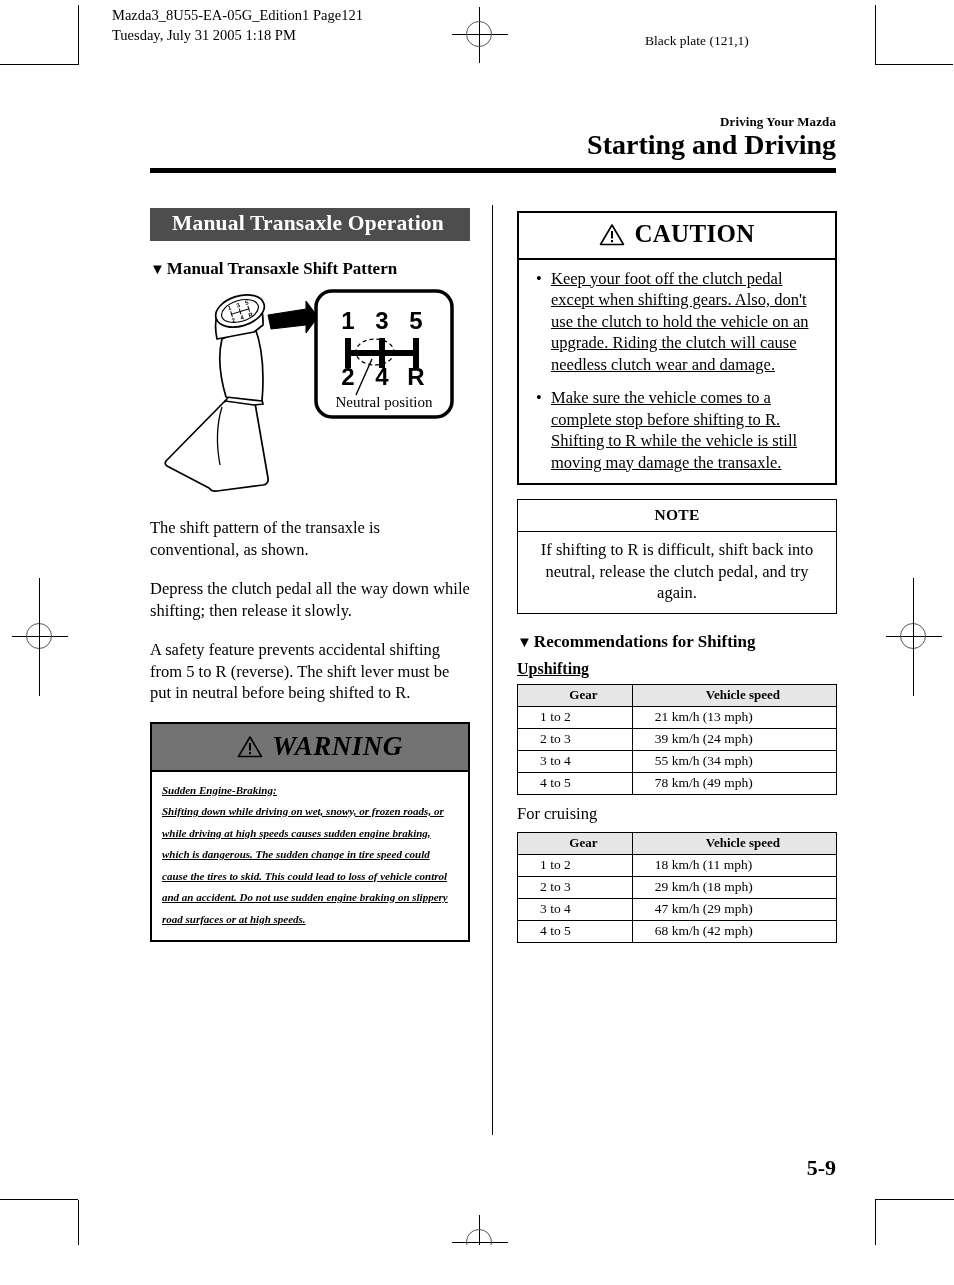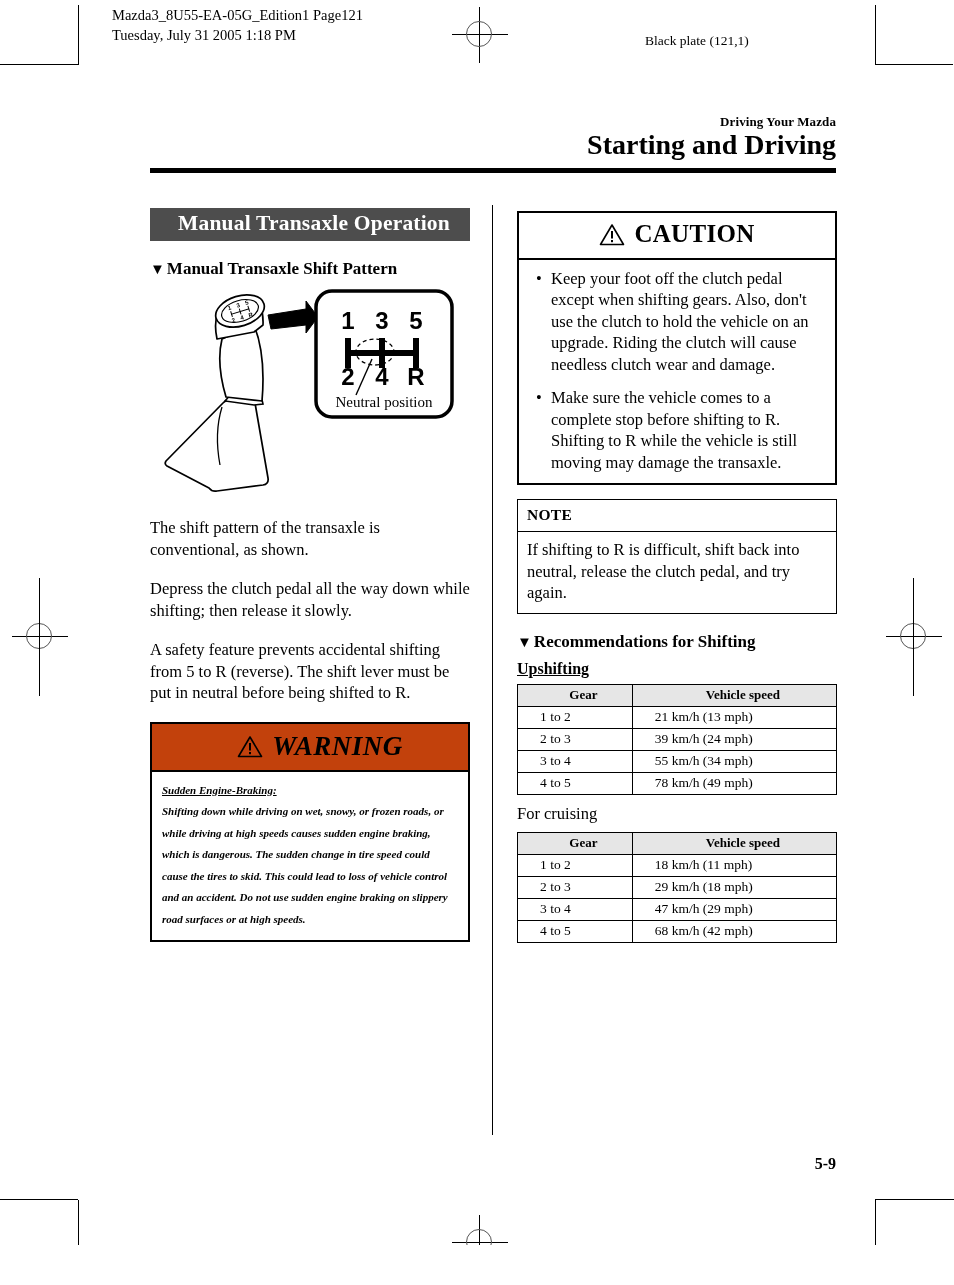--- a/index.html
+++ b/index.html
@@ -108,21 +108,21 @@
   }
   .col-left  { left: 150px;  width: 320px; }
   .col-right { left: 517px;  width: 320px; }
 
   
   .band-head {
     background: #4d4d4d;
     color: #fff;
     font-size: 21.5px;
     font-weight: bold;
-    padding: 3px 10px 5px 28px;
+    padding: 3px 10px 5px 22px;
     margin: 3px 0 0 0;
     letter-spacing: .2px;
   }
   .sub-head {
     font-size: 17px;
     font-weight: bold;
     margin: 18px 0 6px 0;
     display: flex;
     align-items: baseline;
   }
@@ -150,28 +150,29 @@
     position: relative;
     width: 320px;
     height: 220px;
     margin: 6px 0 12px 0;
   }
 
   
   .alertbox {
     border: 2px solid #000;
     margin: 6px 0 14px 0;
+    text-decoration: underline;
   }
   .alertbox .ab-head {
     text-align: center;
     padding: 7px 0 8px 0;
     border-bottom: 2px solid #000;
   }
   .alertbox.warning .ab-head {
-    background: #c2410c;
+    background: #737373;
     padding-left: 20px;
   }
   .ab-head-inner {
     display: inline-flex;
     align-items: center;
     gap: 9px;
   }
   .warn-tri {
     display: inline-block;
     width: 26px;
@@ -217,20 +218,21 @@
   ul.ab-list li .bullet {
     position: absolute;
     left: -15px;
     top: 0;
   }
 
   
   .notebox {
     border: 1.5px solid #000;
     margin: 12px 0 14px 0;
+    text-align: center;
   }
   .notebox .nb-head {
     padding: 6px 9px 7px 9px;
     border-bottom: 1.5px solid #000;
     font-size: 15.5px;
     font-weight: bold;
     letter-spacing: .3px;
   }
   .notebox .nb-body {
     padding: 7px 9px 9px 9px;
@@ -265,21 +267,21 @@
     font-size: 16.5px;
     line-height: 21.5px;
     margin: 6px 0 8px 0;
   }
 
   
   .page-number {
     position: absolute;
     right: 118px;
     top: 1155px;
-    font-size: 16px;
+    font-size: 22px;
     font-weight: bold;
   }
   .form-no {
     position: absolute;
     left: 118px;
     top: 1240px;
     font-size: 27px;
     font-weight: bold;
     white-space: nowrap;
   }

